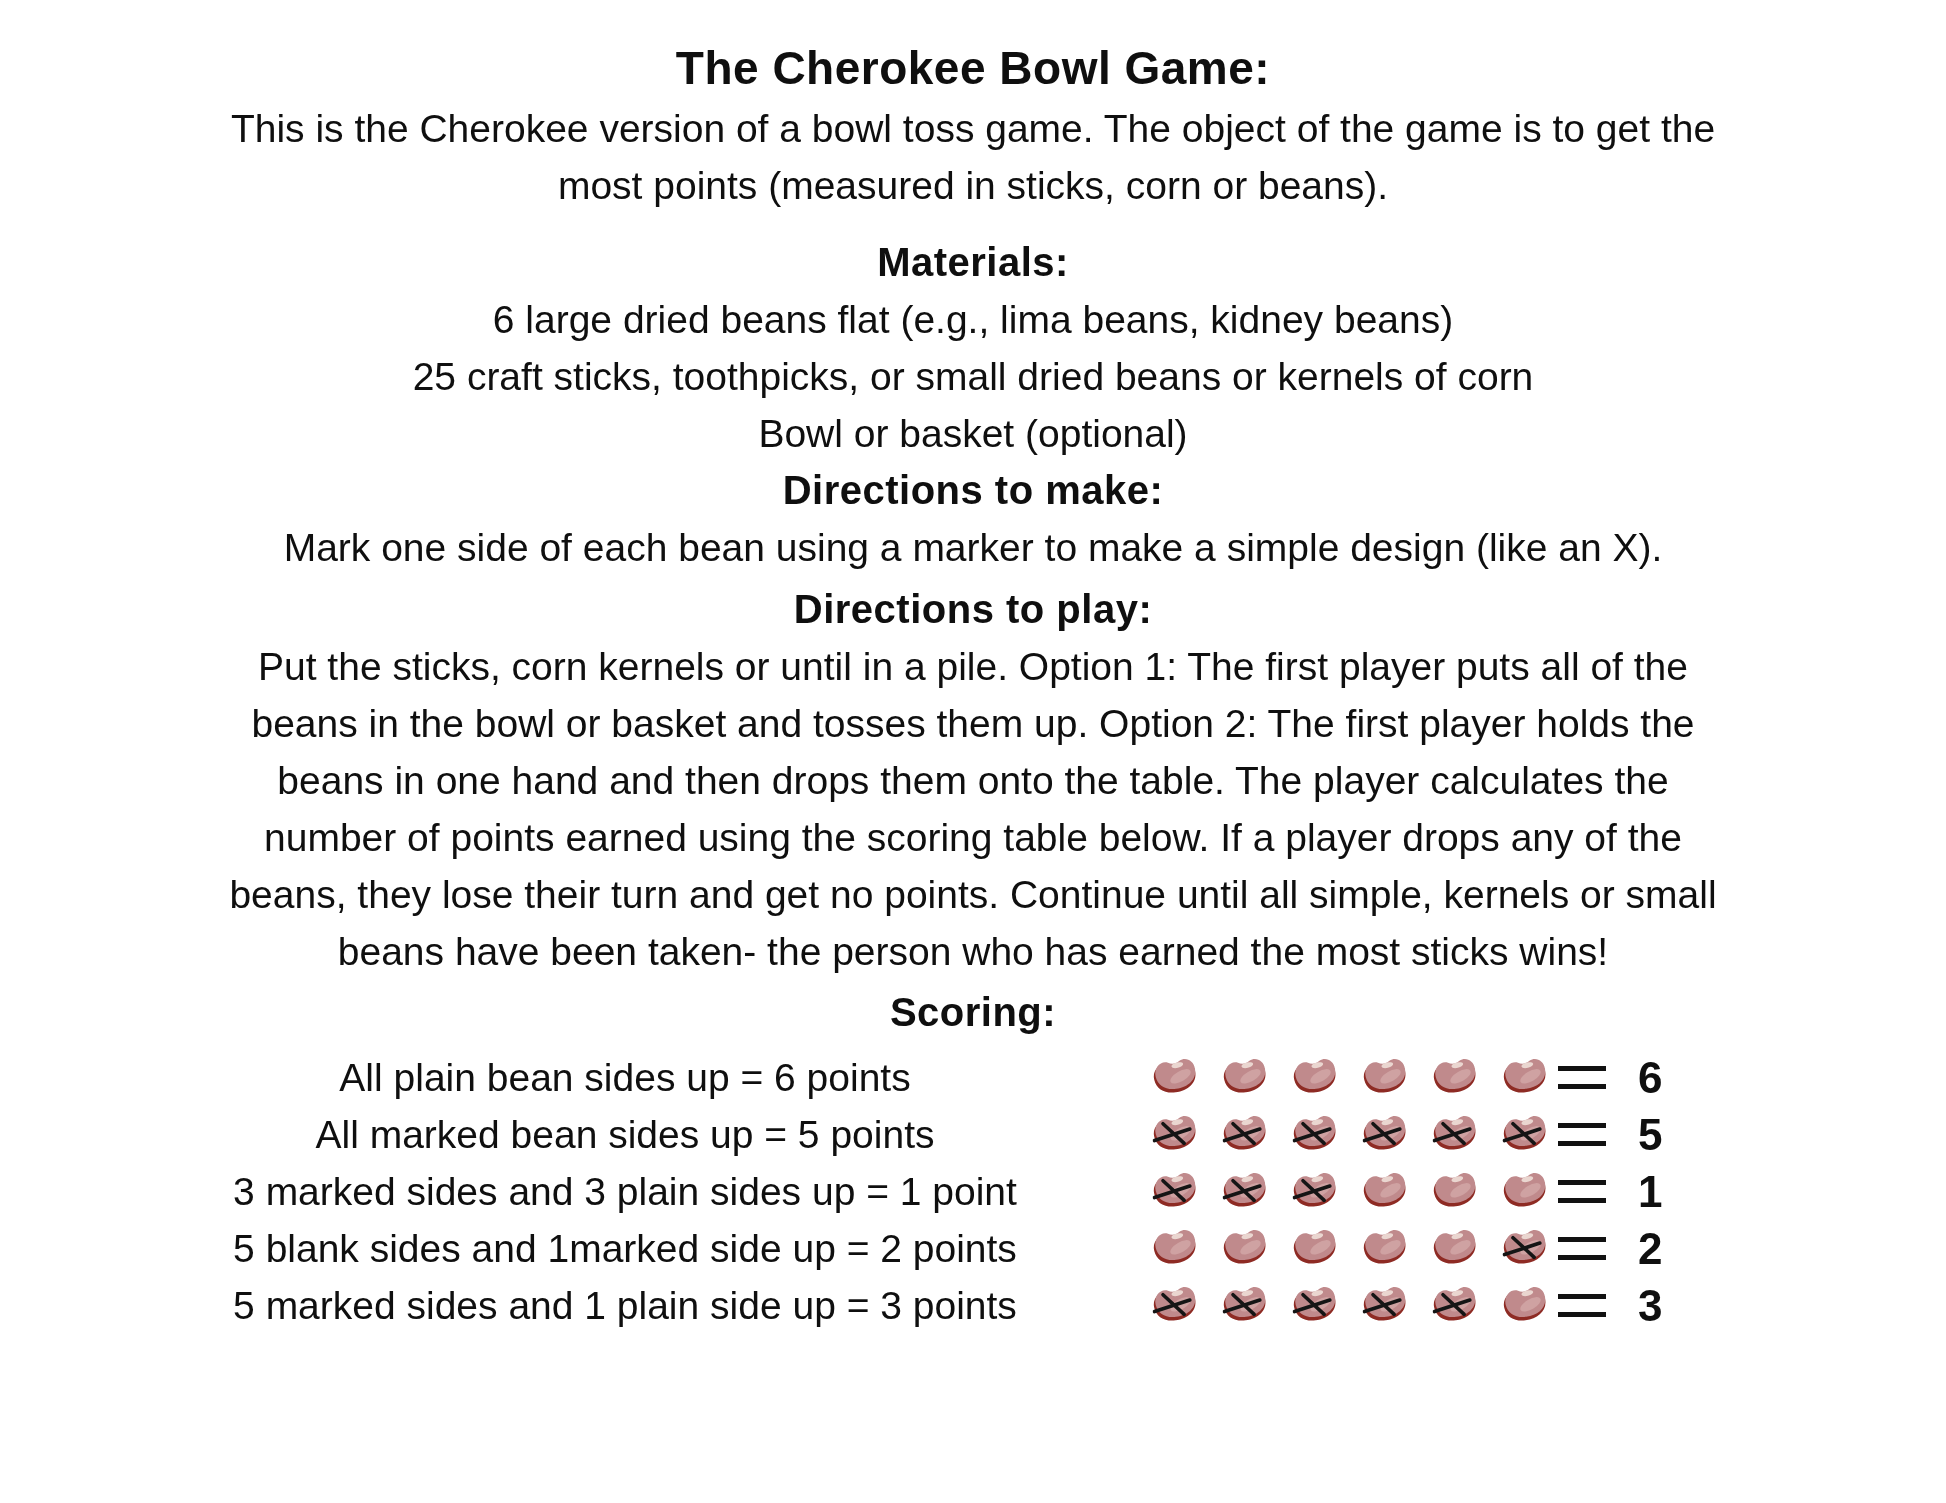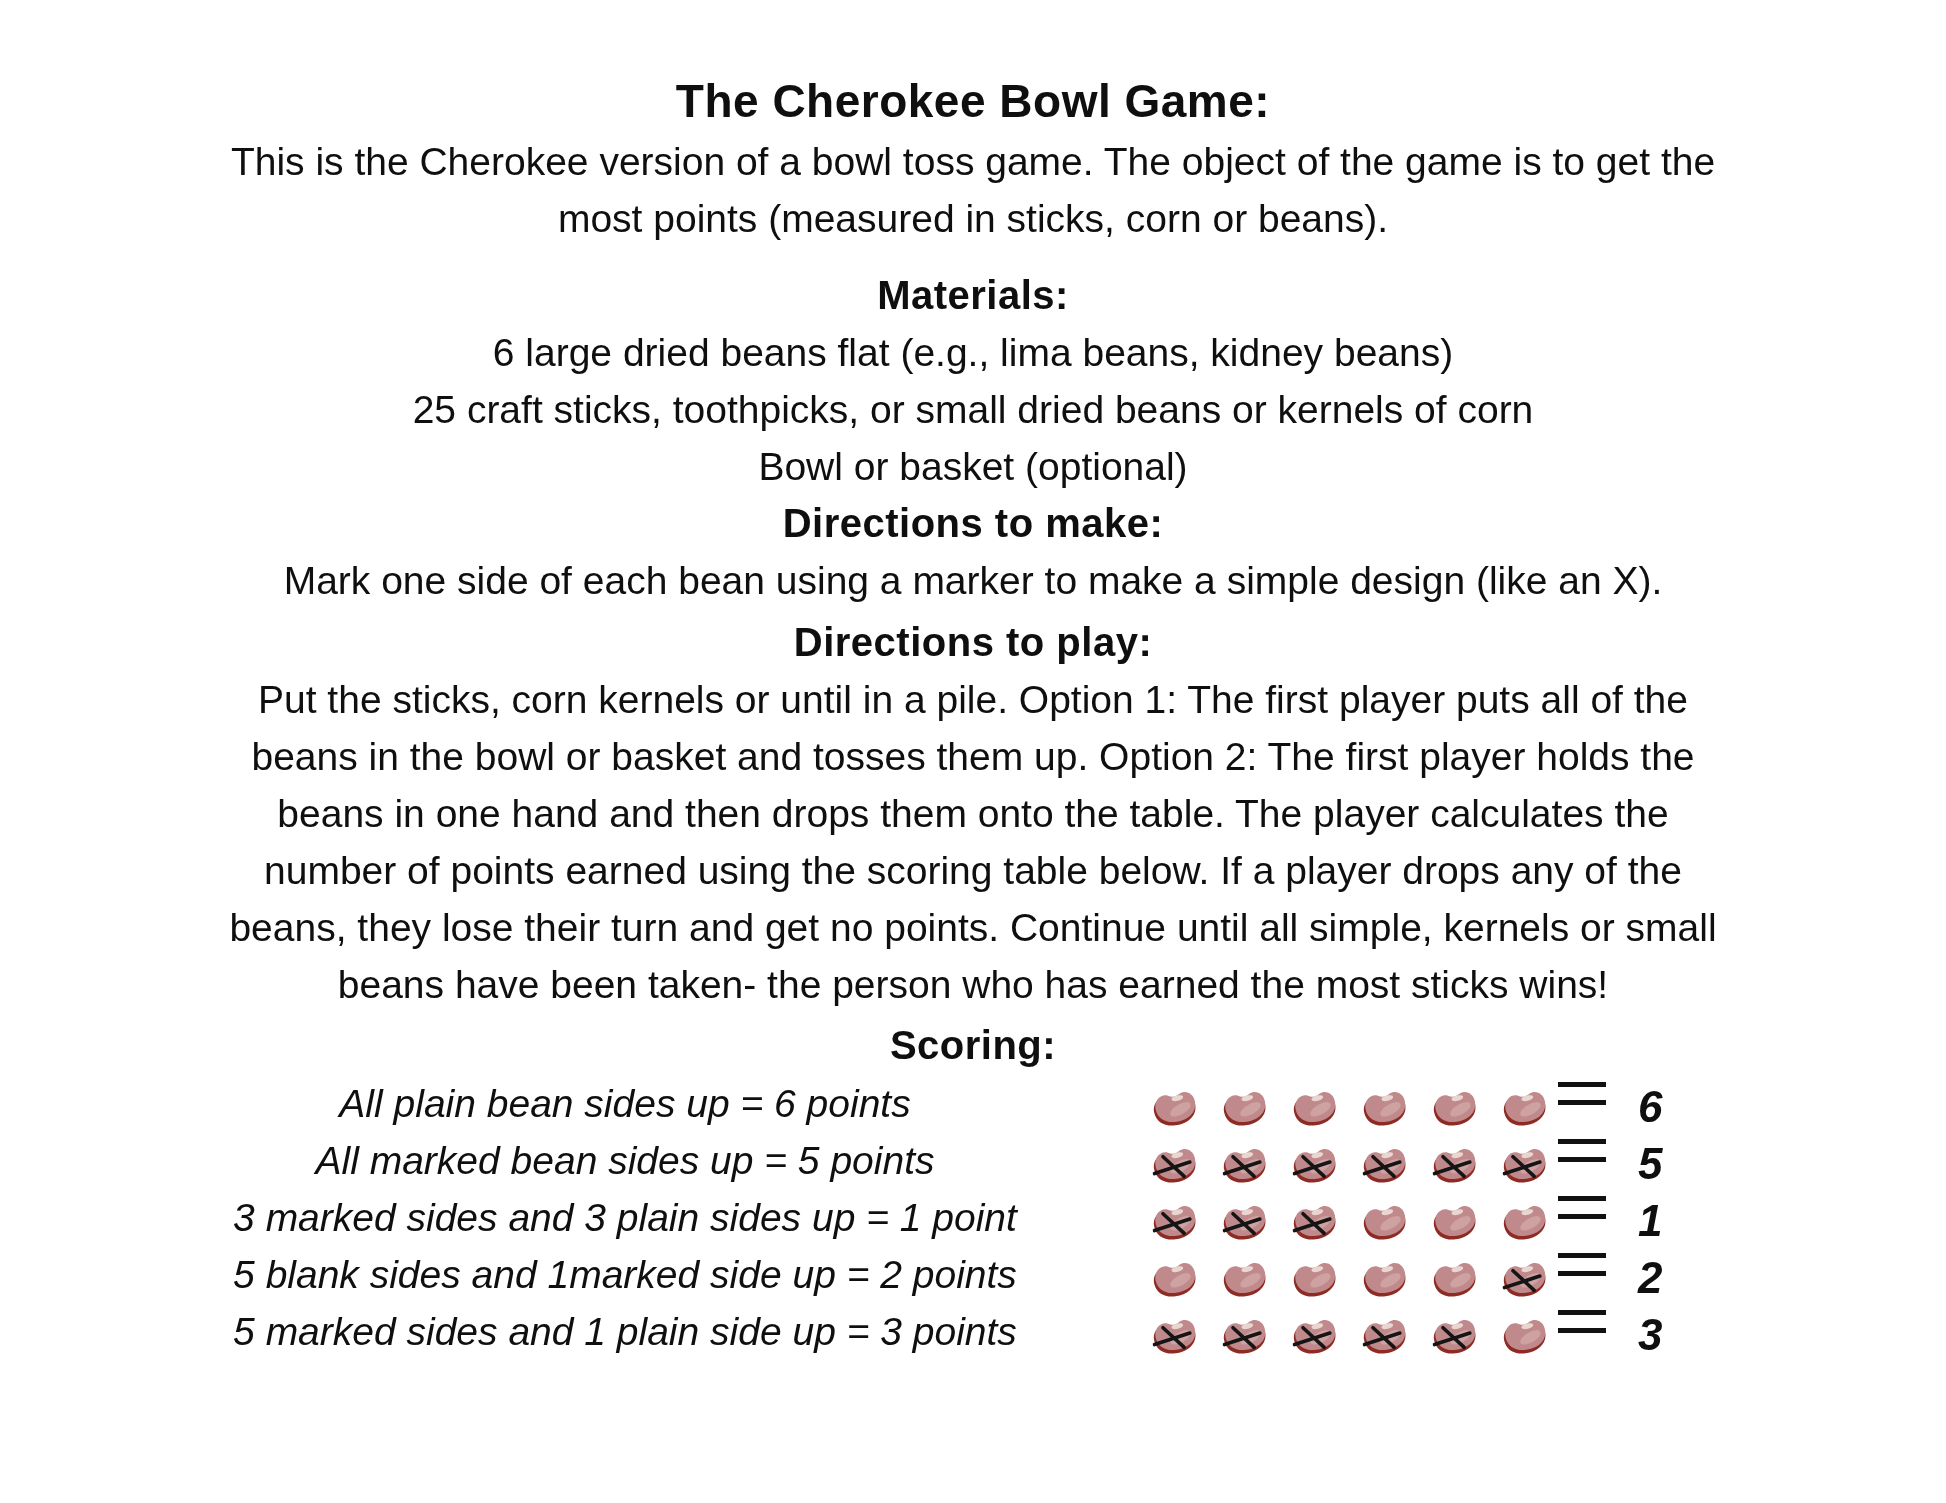--- a/index.html
+++ b/index.html
@@ -7,21 +7,21 @@
     width: 1946px;
     height: 1503px;
     background: #ffffff;
     font-family: "Liberation Sans", "DejaVu Sans", sans-serif;
     color: #0f0f0f;
     overflow: hidden;
   }
   .page {
     width: 1946px;
     height: 1503px;
-    padding-top: 61px;
+    padding-top: 28px;
     box-sizing: border-box;
   }
   .doc-title {
     margin: 8px 0 0 0;
     font-size: 46px;
     font-weight: 700;
     line-height: 64px;
     text-align: center;
     letter-spacing: 0.5px;
   }
@@ -38,23 +38,23 @@
     text-align: center;
     letter-spacing: 0.5px;
   }
   .hd-materials { margin-top: 20px; }
   .hd-play { margin-top: 5px; }
   .hd-scoring { margin-top: 4px; }
 
   .scoring-rows { margin-top: 8px; }
   .score-row {
     display: flex;
+    align-items: center;
     height: 57px;
     padding-left: 110px;
-    font-style: italic;
   }
   .score-label {
     flex: 0 0 1030px;
     font-size: 39px;
     text-align: center;
     white-space: nowrap;
   }
   .beans {
     flex: 0 0 400px;
     margin-left: 10px;

